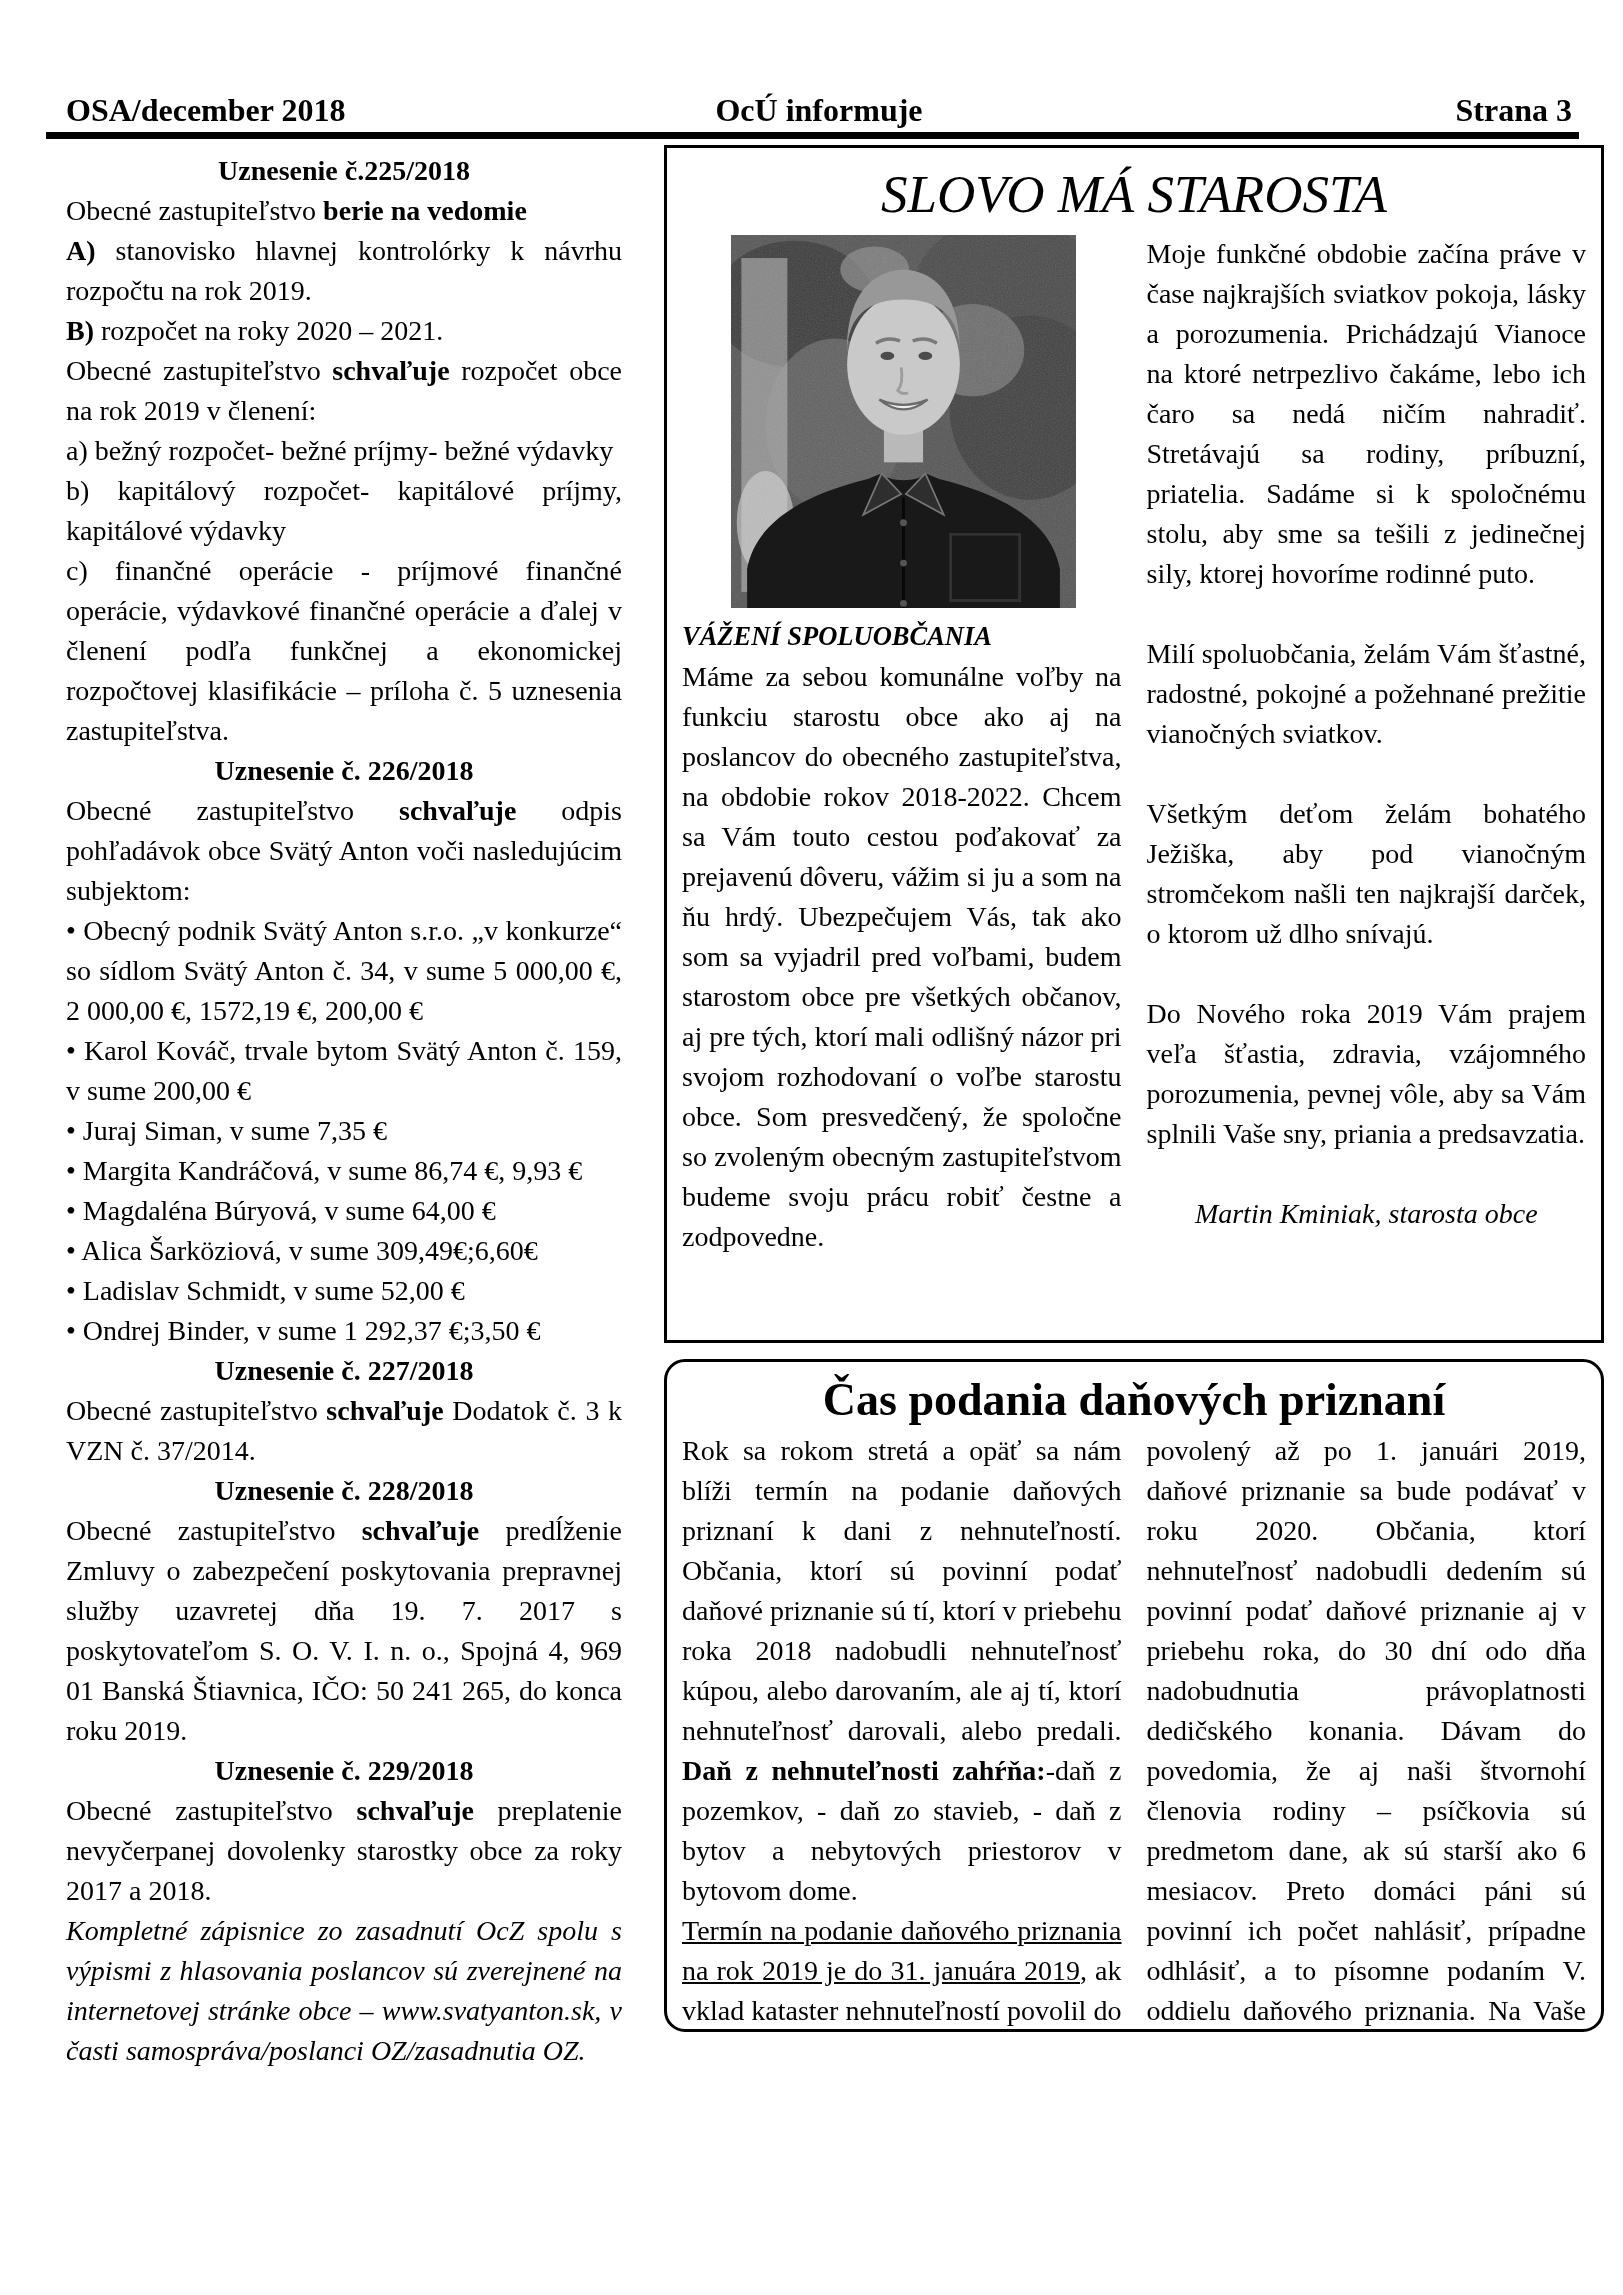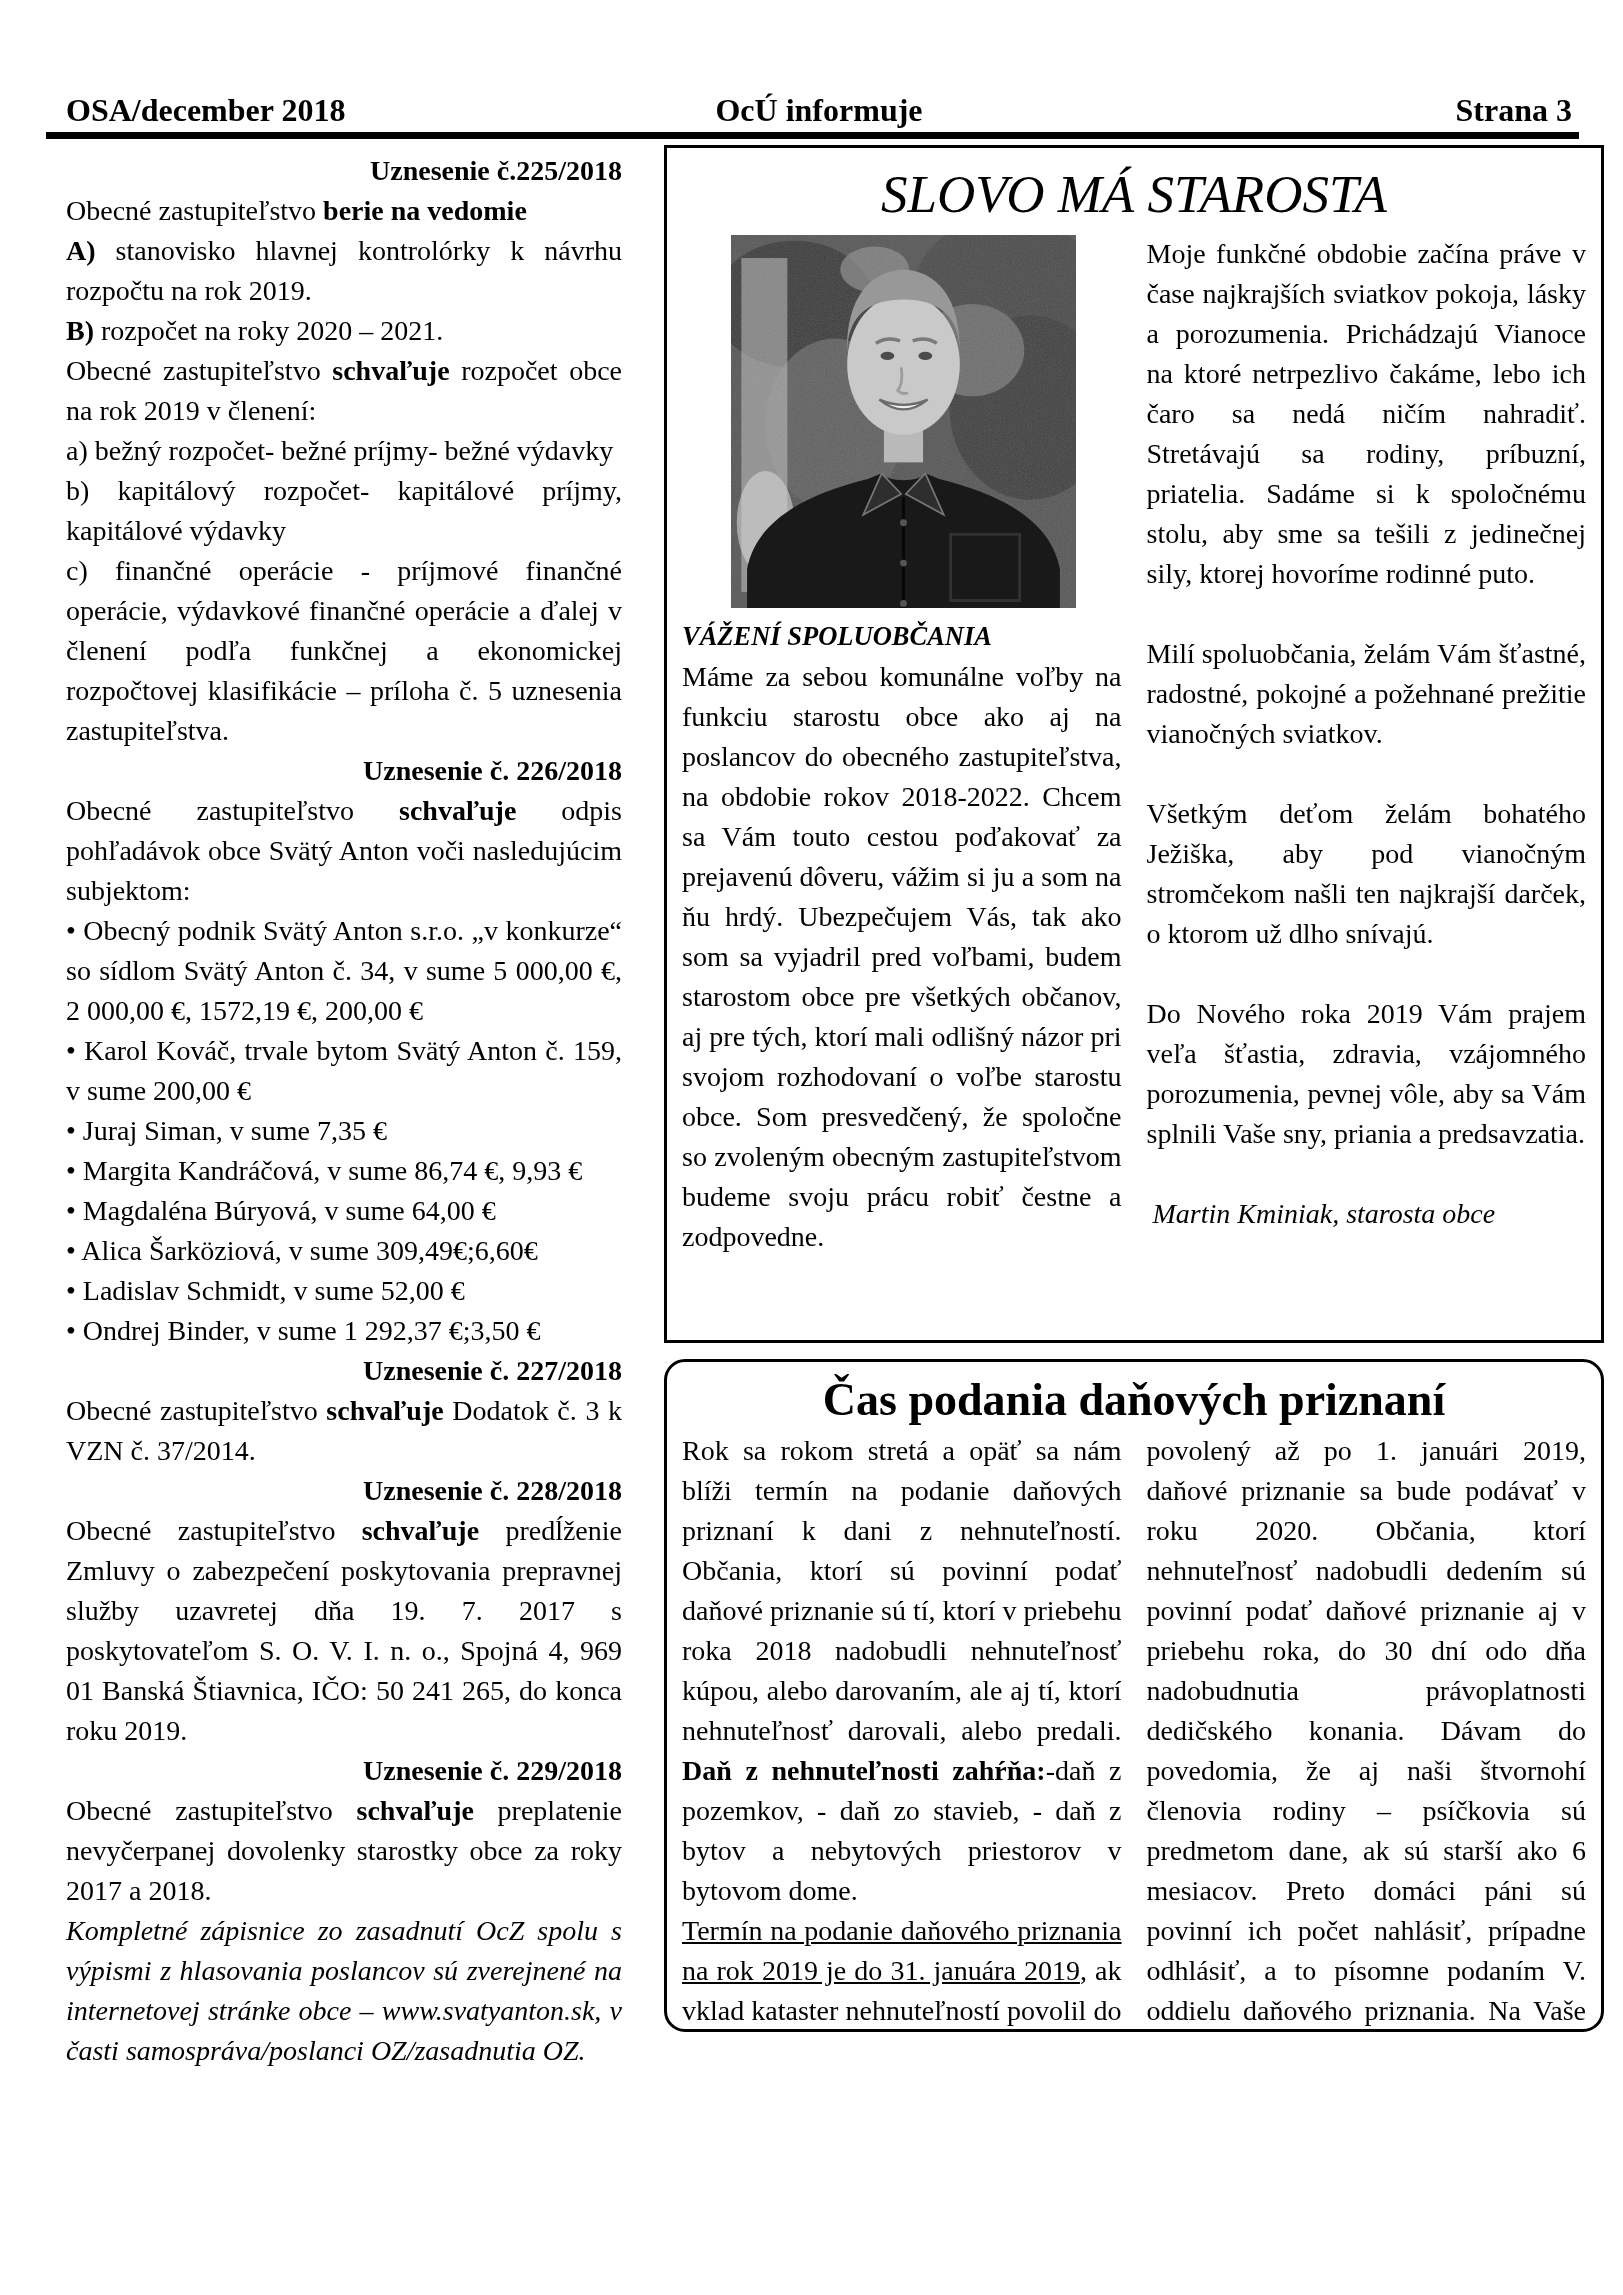--- a/index.html
+++ b/index.html
@@ -7,39 +7,39 @@
        font-family:"Liberation Serif","DejaVu Serif",serif;overflow:hidden;}
   .hdr{position:absolute;top:92px;left:66px;width:1506px;display:flex;
        font-weight:bold;font-size:32px;line-height:37px;}
   .hdr .l{flex:1;text-align:left}
   .hdr .c{flex:1;text-align:center}
   .hdr .r{flex:1;text-align:right}
   .rule{position:absolute;top:132px;left:46px;width:1533px;border-top:7.5px solid #000;}
   .col-left{position:absolute;top:151px;left:66px;width:556px;
             font-size:28px;line-height:40px;}
   .para{margin:0;text-align:justify;}
-  .para.heading{font-weight:bold;text-align:right;}
+  .para.heading{font-weight:bold;text-align:center;}
   .para.italic{font-style:italic;}
   .b{font-weight:bold}
   .u{text-decoration:underline}
   .box{position:absolute;left:664px;width:940px;border:3.5px solid #000;
        box-sizing:border-box;background:#fff;overflow:hidden;}
   .box.slovo{top:145px;height:1198px;}
   .box.tax{top:1359px;height:673px;border-radius:21px;}
   .slovo-title{margin:15px 0 4.6px;text-align:center;font-style:italic;font-weight:normal;
                font-size:53px;line-height:62px;}
   .tax-title{margin:10.4px 0 3.5px;text-align:center;font-weight:bold;font-size:46px;line-height:55px;}
   .box-cols{display:flex;gap:25px;padding:0 15px;}
   .bcol{flex:1;min-width:0;font-size:28px;line-height:40px;}
   .photo{margin:5.8px 0 0 49px;width:345px;height:373px;}
   .photo svg{display:block;width:100%;height:100%;}
   .caption{margin:10.4px 0 3.5px;font-weight:bold;font-style:italic;font-size:26.5px;line-height:35px;}
   .slovo-right{padding-top:4.6px;}
   .slovo-right .para{margin-bottom:40px;}
-  .signature{margin:6px;text-align:left;font-style:italic;font-size:28px;line-height:40px;}
+  .signature{margin:12px;text-align:center;font-style:italic;font-size:28px;line-height:40px;}
   .initials{margin:0;text-align:right;font-style:italic;font-size:29px;line-height:40px;}
 </style>
 </head>
 <body>
 
 <div class="hdr">
   <span class="l">OSA/december 2018</span>
   <span class="c">OcÚ informuje</span>
   <span class="r">Strana 3</span>
 </div>

